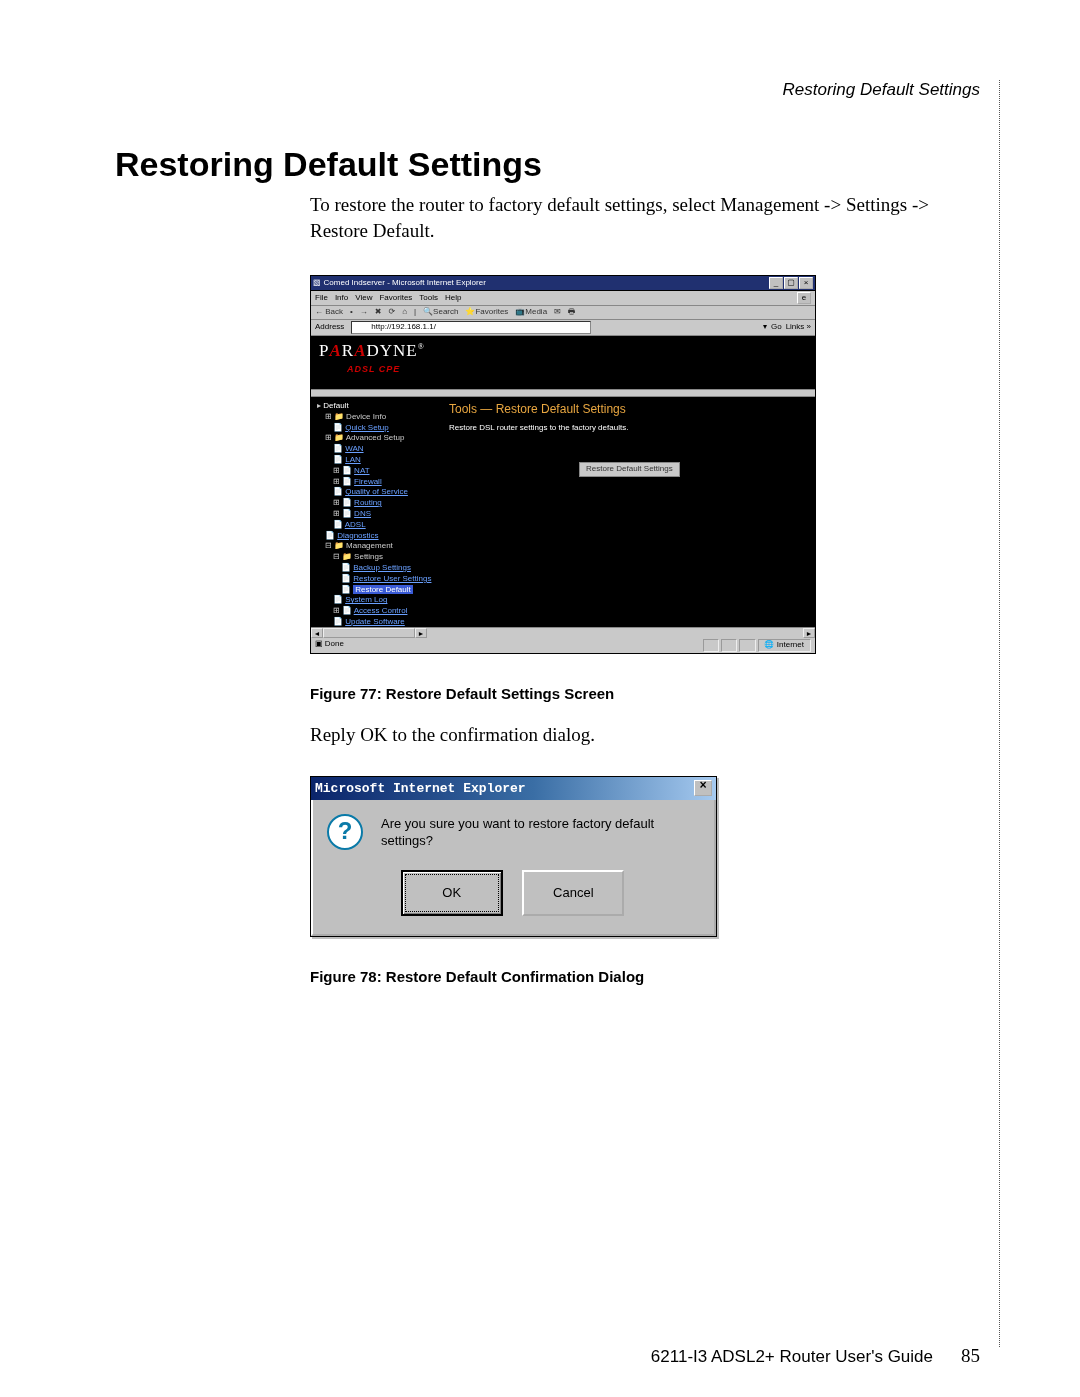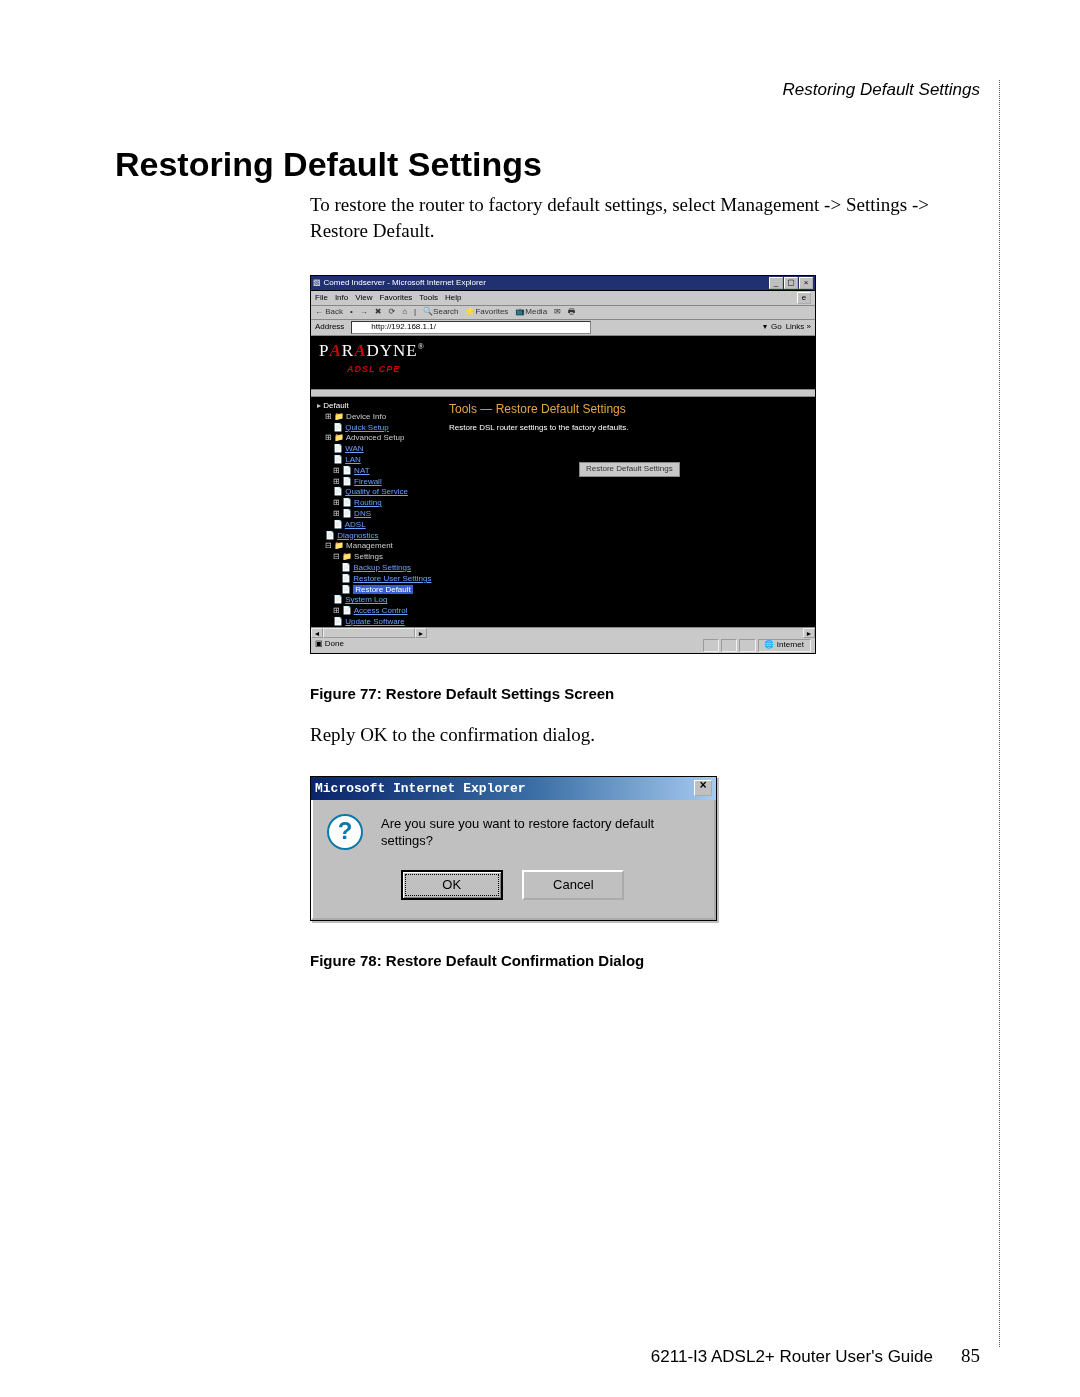--- a/index.html
+++ b/index.html
@@ -139,21 +139,21 @@
   }
   .dlg-title .x { background:#c0c0c0; color:#000; border:1px outset #fff; width:16px; height:14px; text-align:center; line-height:11px; font-size:12px; font-weight:bold; }
   .dlg-body { background:#c0c0c0; border:2px outset #fff; border-top:none; padding:14px 16px 14px 14px; }
   .dlg-row { display:flex; align-items:center; gap:18px; }
   .qmark {
     width:32px; height:32px; border:2px solid #0a7aa8; border-radius:50%; background:#fff;
     color:#0a7aa8; font-weight:bold; font-size:24px; text-align:center; line-height:30px; flex:0 0 auto;
   }
   .dlg-btns { text-align:center; margin-top:20px; margin-bottom:4px; }
   .dlg-btn {
-    display:inline-block; min-width:70px; padding:4px 14px; margin:0 8px;
+    display:inline-block; min-width:70px; padding:12px 14px; margin:0 8px;
     background:#c0c0c0; border:2px outset #fff; font-size:13px; text-align:center;
   }
   .dlg-btn.default { outline:1px dotted #000; outline-offset:-5px; border:2px solid #000; box-shadow: inset 1px 1px 0 #fff, inset -1px -1px 0 #808080; }
 
   .footer {
     position:absolute; right:100px; bottom:55px; font-size:17px; font-family:Arial, Helvetica, sans-serif;
   }
   .footer .pn { margin-left:28px; font-size:19px; font-family:"Times New Roman", serif; }
 </style>
 </head>

